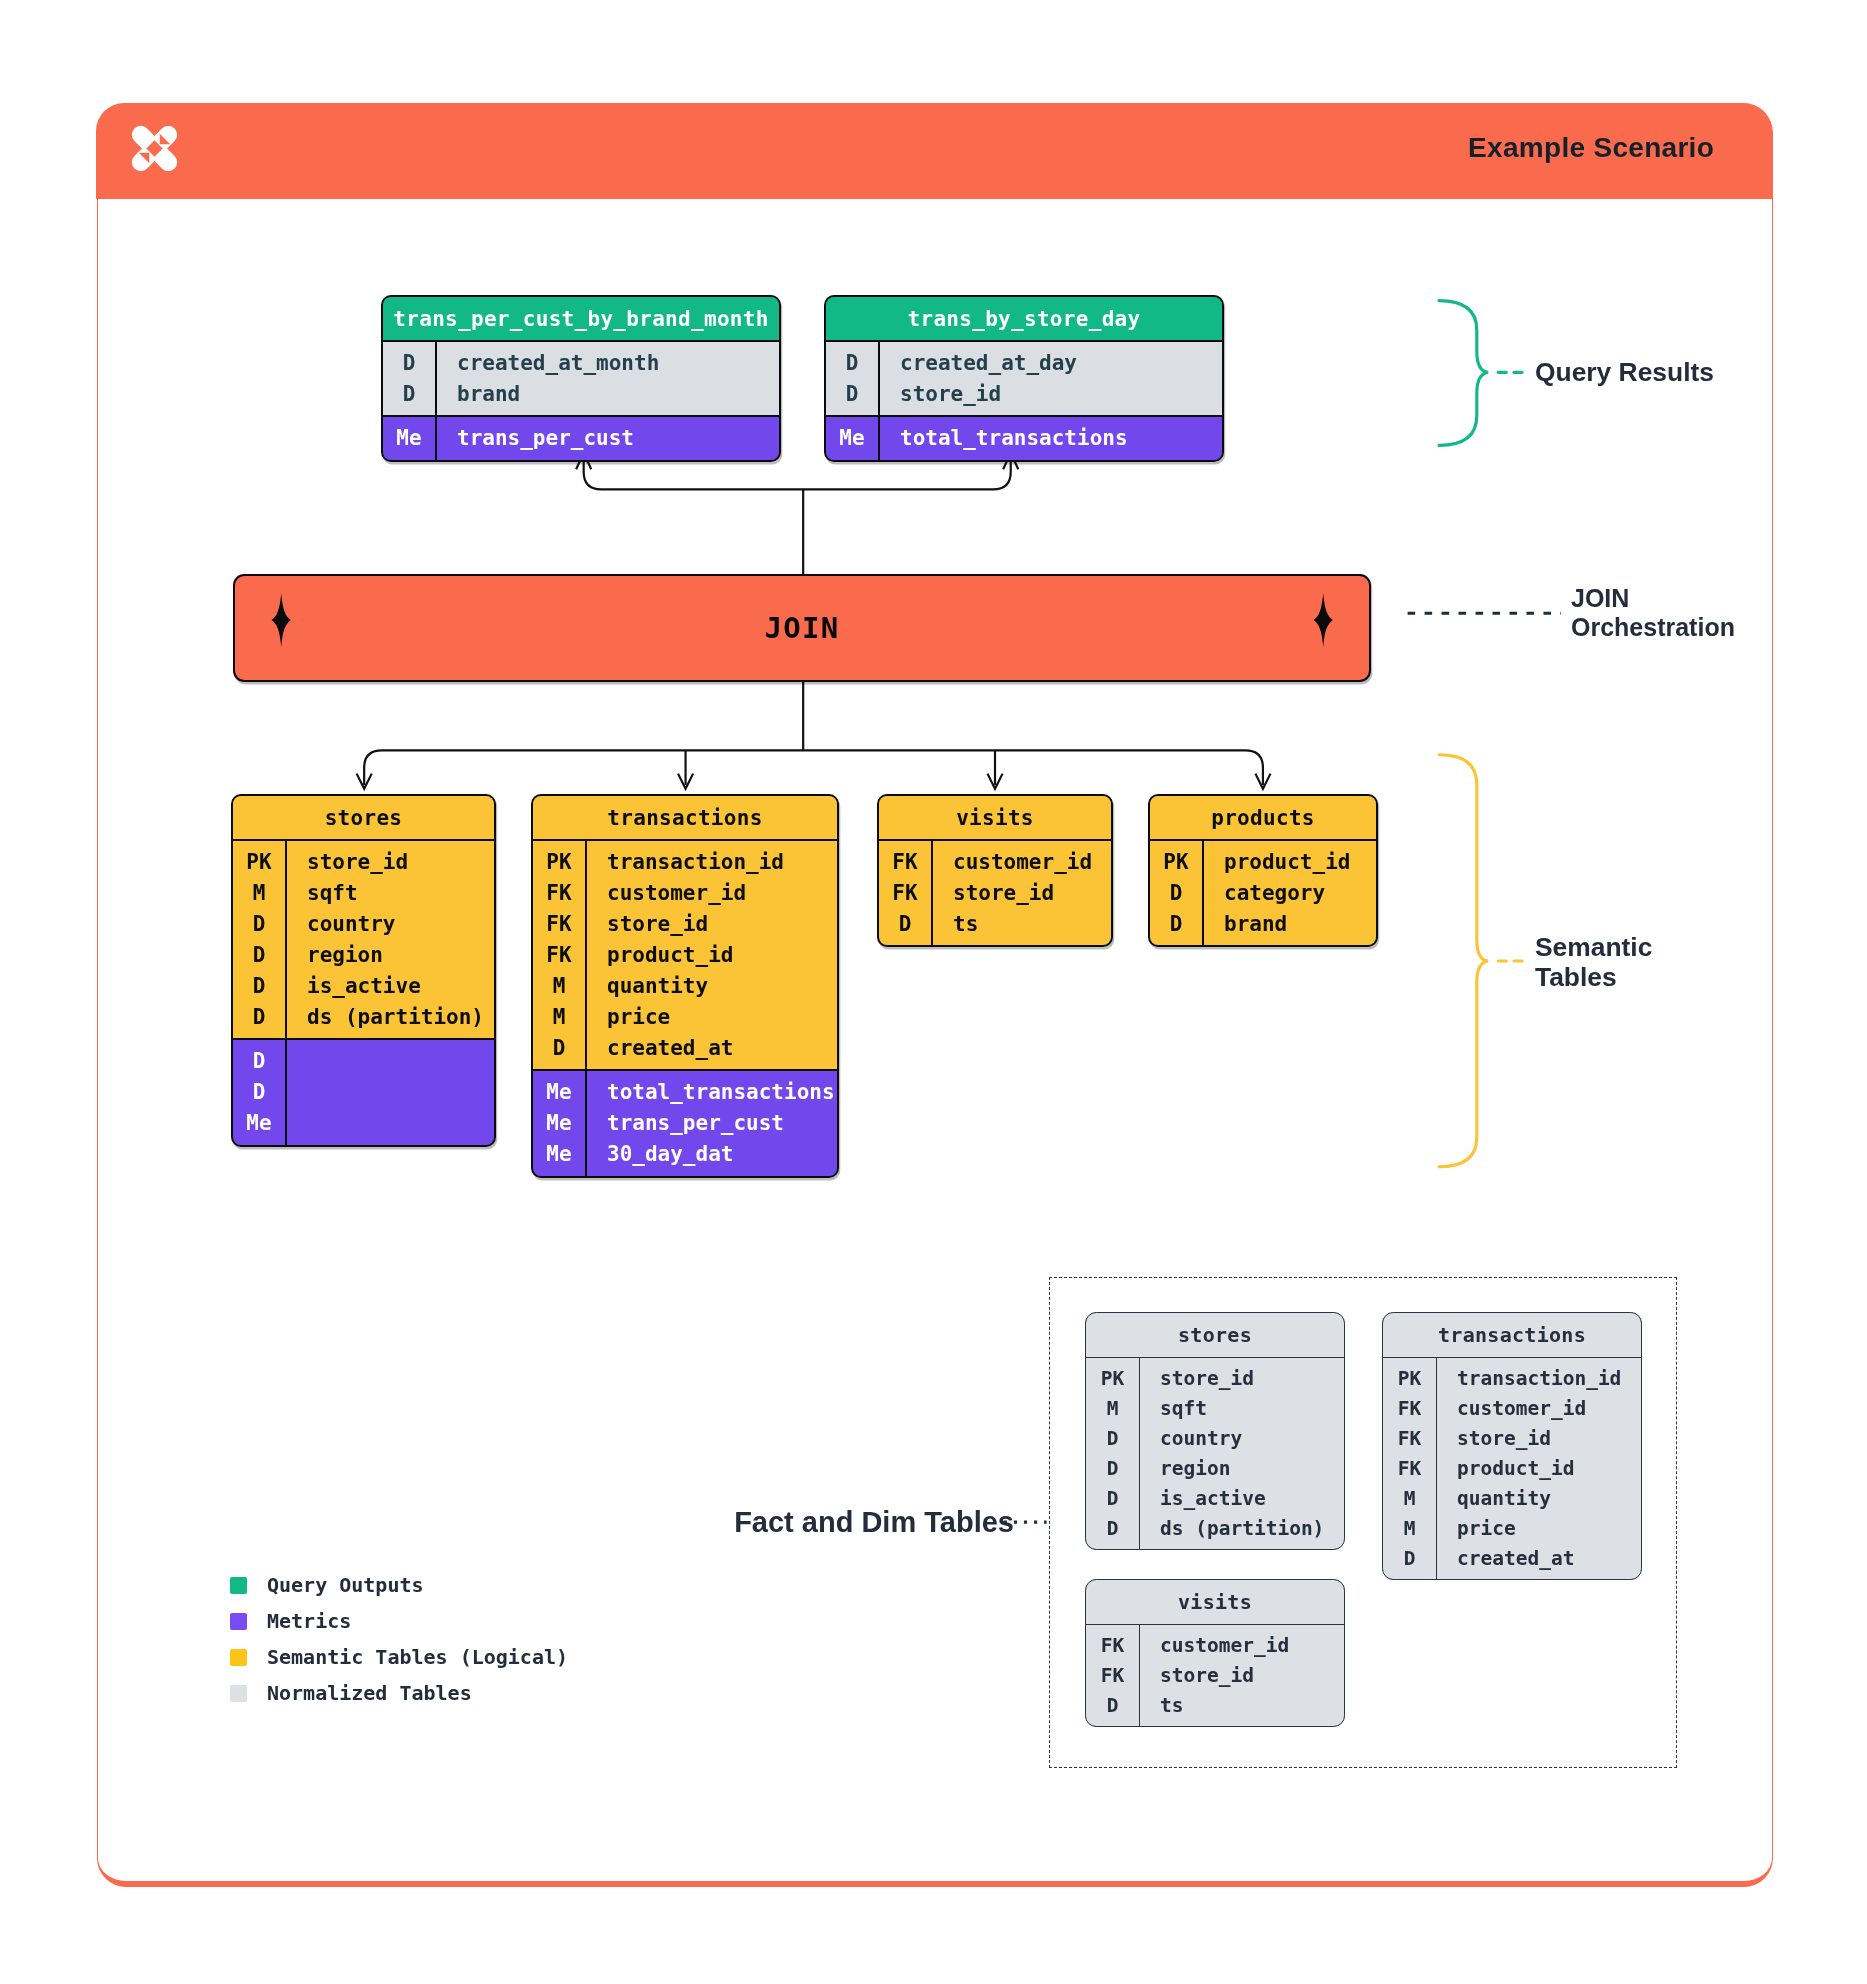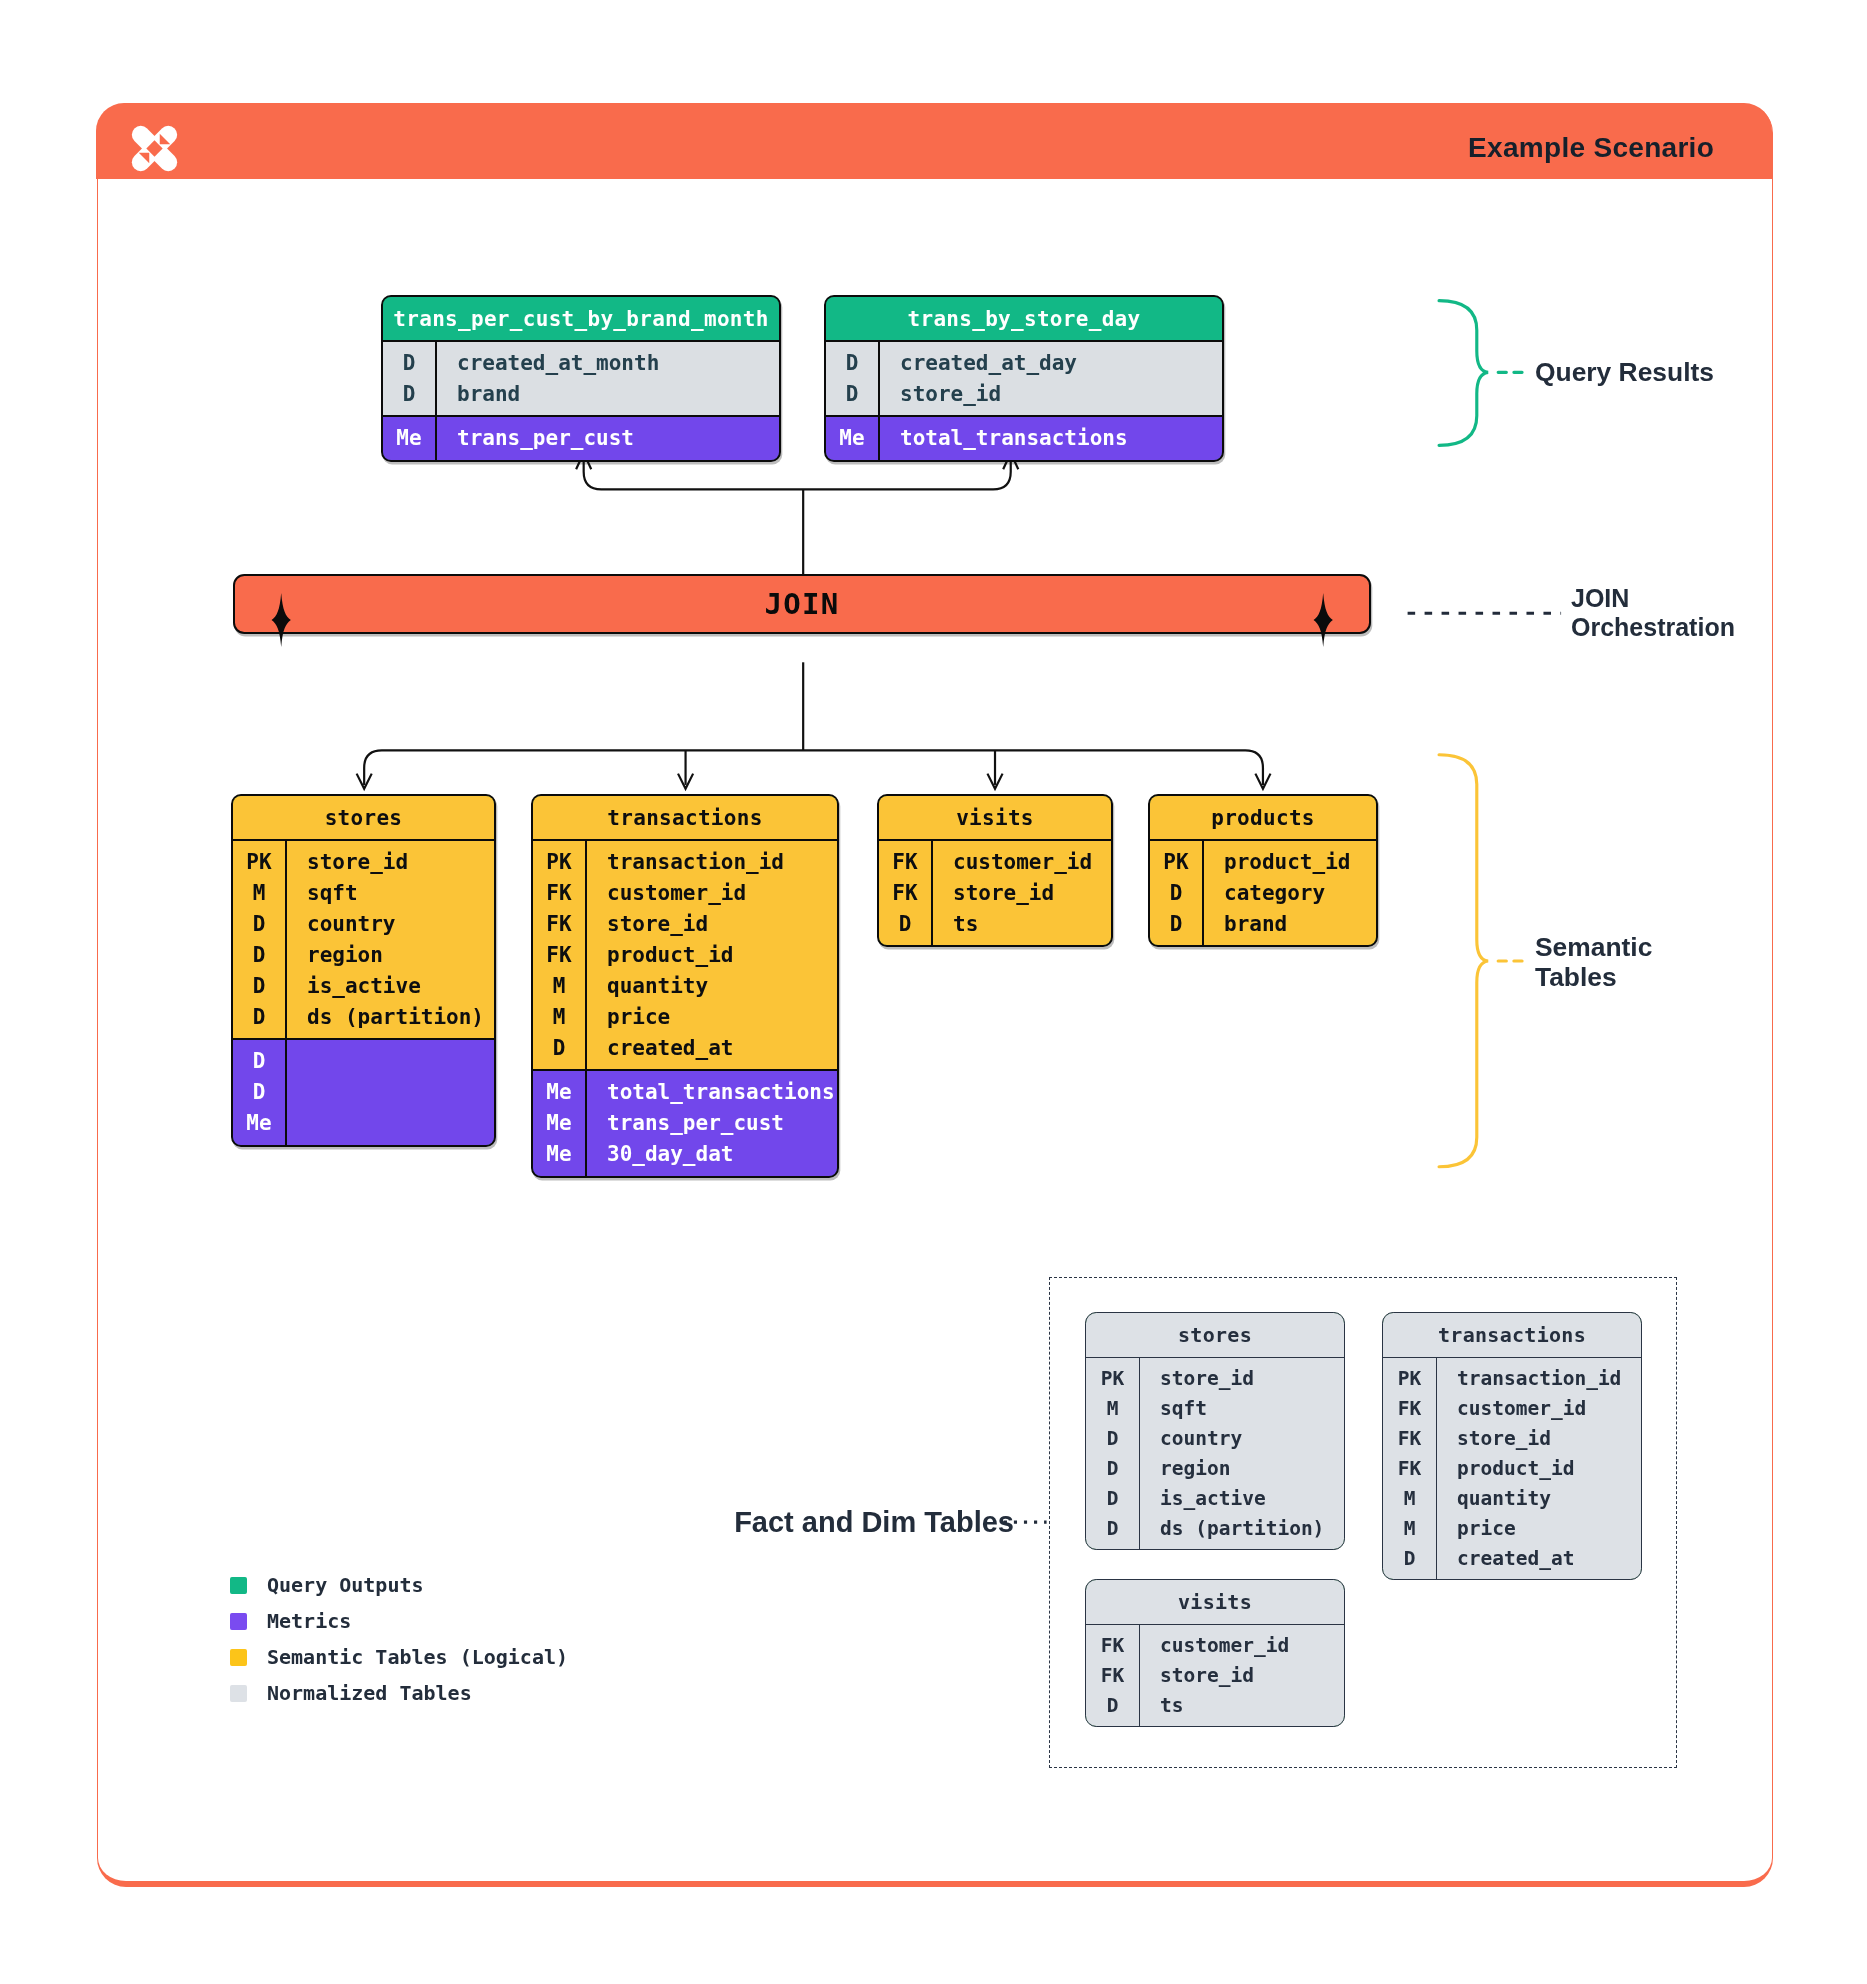--- a/index.html
+++ b/index.html
@@ -14,21 +14,21 @@
     --sans:"Liberation Sans", sans-serif;
   }
   *{box-sizing:border-box;margin:0;padding:0}
   body{background:#ffffff;font-family:var(--sans);}
   .page{position:relative;width:1868px;height:1985px;background:#fff;overflow:hidden}
 
   
   .card{position:absolute;left:97px;top:104px;width:1676px;height:1783px;
         background:#fff;border:1.9px solid var(--orange);border-top:none;border-bottom-width:6.3px;
         border-radius:29px;}
-  .card-header{position:absolute;left:-1.9px;top:-0.6px;width:1676px;height:76px;background:var(--orange);
+  .card-header{position:absolute;left:-1.9px;top:-0.6px;width:1676px;height:96px;background:var(--orange);
         border-radius:28px 28px 0 0;}
   .logo{position:absolute;left:26.4px;top:14px;width:63px;height:63px}
   .header-title{position:absolute;right:58px;top:29px;font:700 28px var(--sans);color:#16202B;letter-spacing:0.3px}
 
   
   .tbl{position:absolute;border:2.5px solid var(--ink);border-radius:10px;overflow:hidden;
        font-family:var(--mono);font-weight:700;background:#14532d;
        box-shadow:1.3px 2.5px 0 rgba(17,17,17,.28);}
   .tbl-title{height:45px;display:flex;align-items:center;justify-content:center;
        font-size:21px;border-bottom:2.5px solid var(--ink);letter-spacing:0.3px}
@@ -50,21 +50,21 @@
   .stable .metrics-sect{background:var(--purple);color:#fff}
 
   
   .ntable{border:1.9px solid #2A3444;border-radius:11.3px;box-shadow:none;color:#252F3E}
   .ntable .tbl-title{background:var(--gray);border-bottom:1.9px solid #2A3444;font-size:20px}
   .ntable .base-sect{background:var(--gray)}
   .ntable .keys{border-right:1.9px solid #2A3444}
   .ntable .k,.ntable .v{font-size:19.5px;height:30px;line-height:30px}
 
   
-  .join-bar{position:absolute;left:233px;top:574px;width:1138px;height:60px;background:var(--orange);
+  .join-bar{position:absolute;left:233px;top:574px;width:1138px;height:108px;background:var(--orange);
         border:2.5px solid var(--ink);border-radius:11.3px;display:flex;align-items:center;justify-content:center;
         box-shadow:1.3px 2.5px 0 rgba(17,17,17,.28)}
   .join-label{font:700 29px var(--mono);color:#0B0B0B;letter-spacing:1.3px}
   .sparkle{position:absolute;top:15px;width:26.4px;height:58px}
   .sparkle.left{left:33px}.sparkle.right{right:33px}
 
   
   .side-label{position:absolute;font:700 26.4px var(--sans);color:var(--navy);line-height:30px}
   .fact-label{position:absolute;left:700px;top:1506px;width:314px;text-align:right;
         font:700 29px var(--sans);color:var(--navy)}

